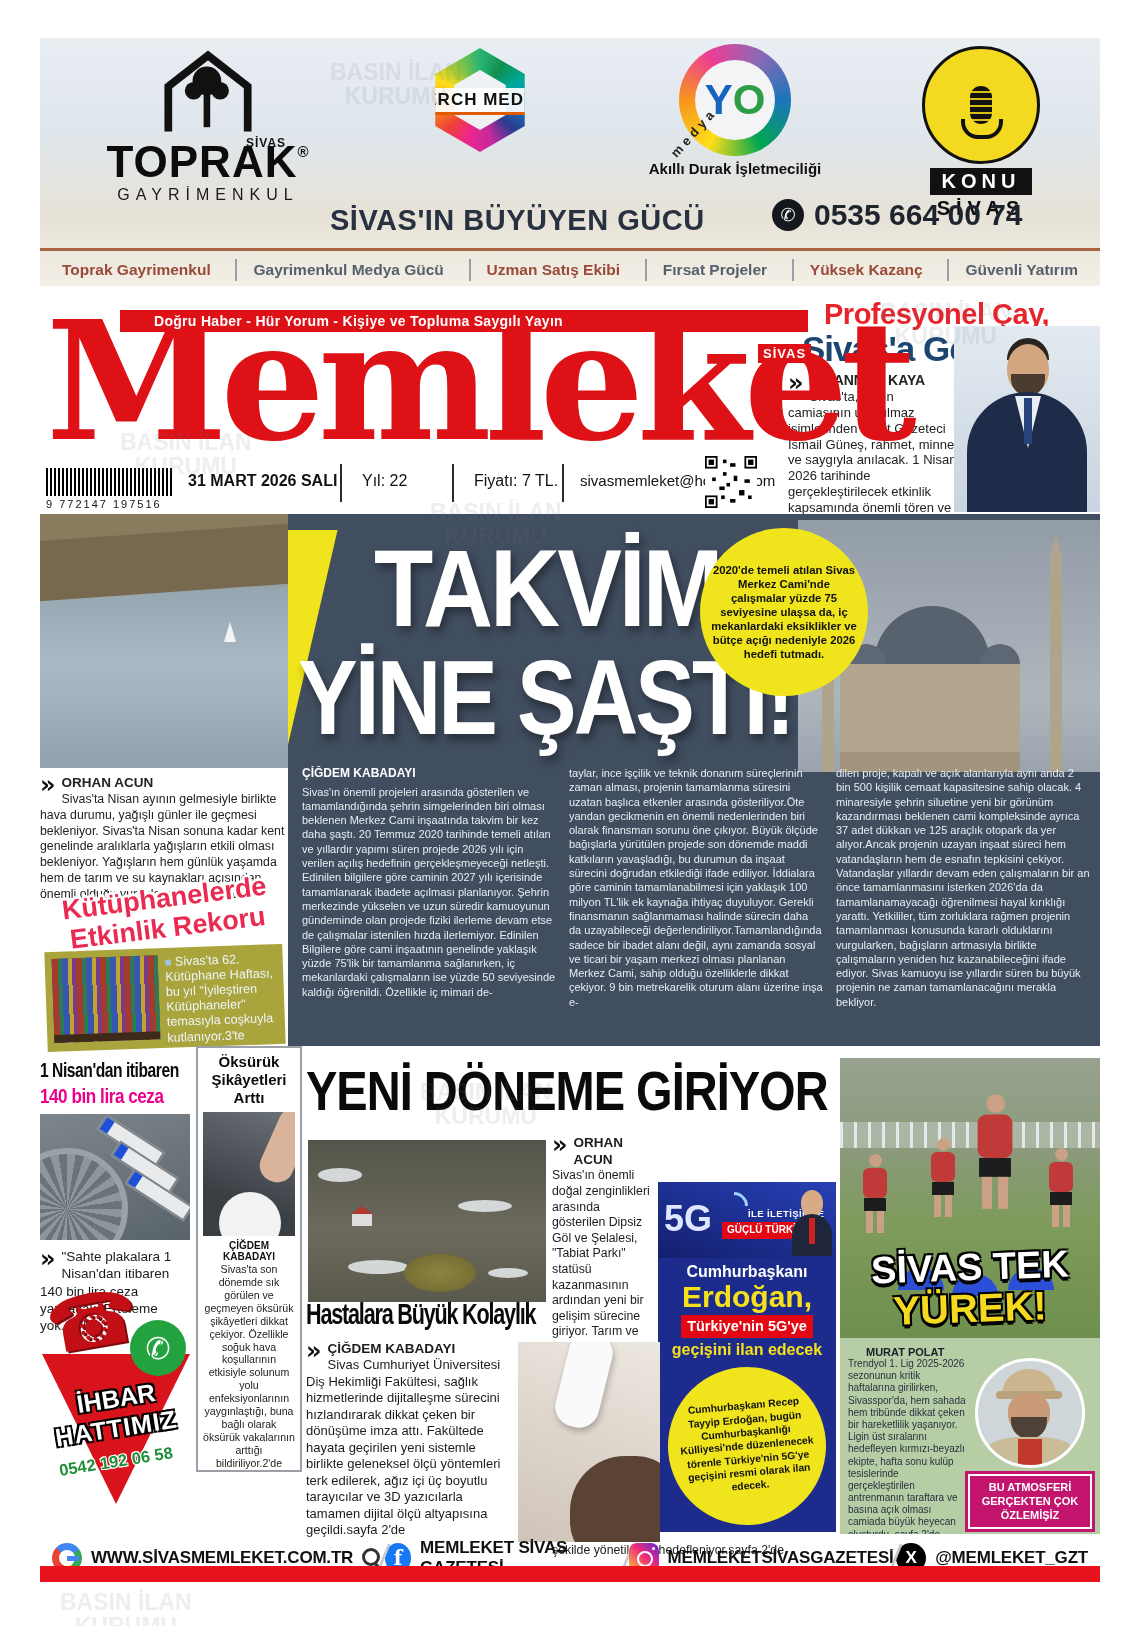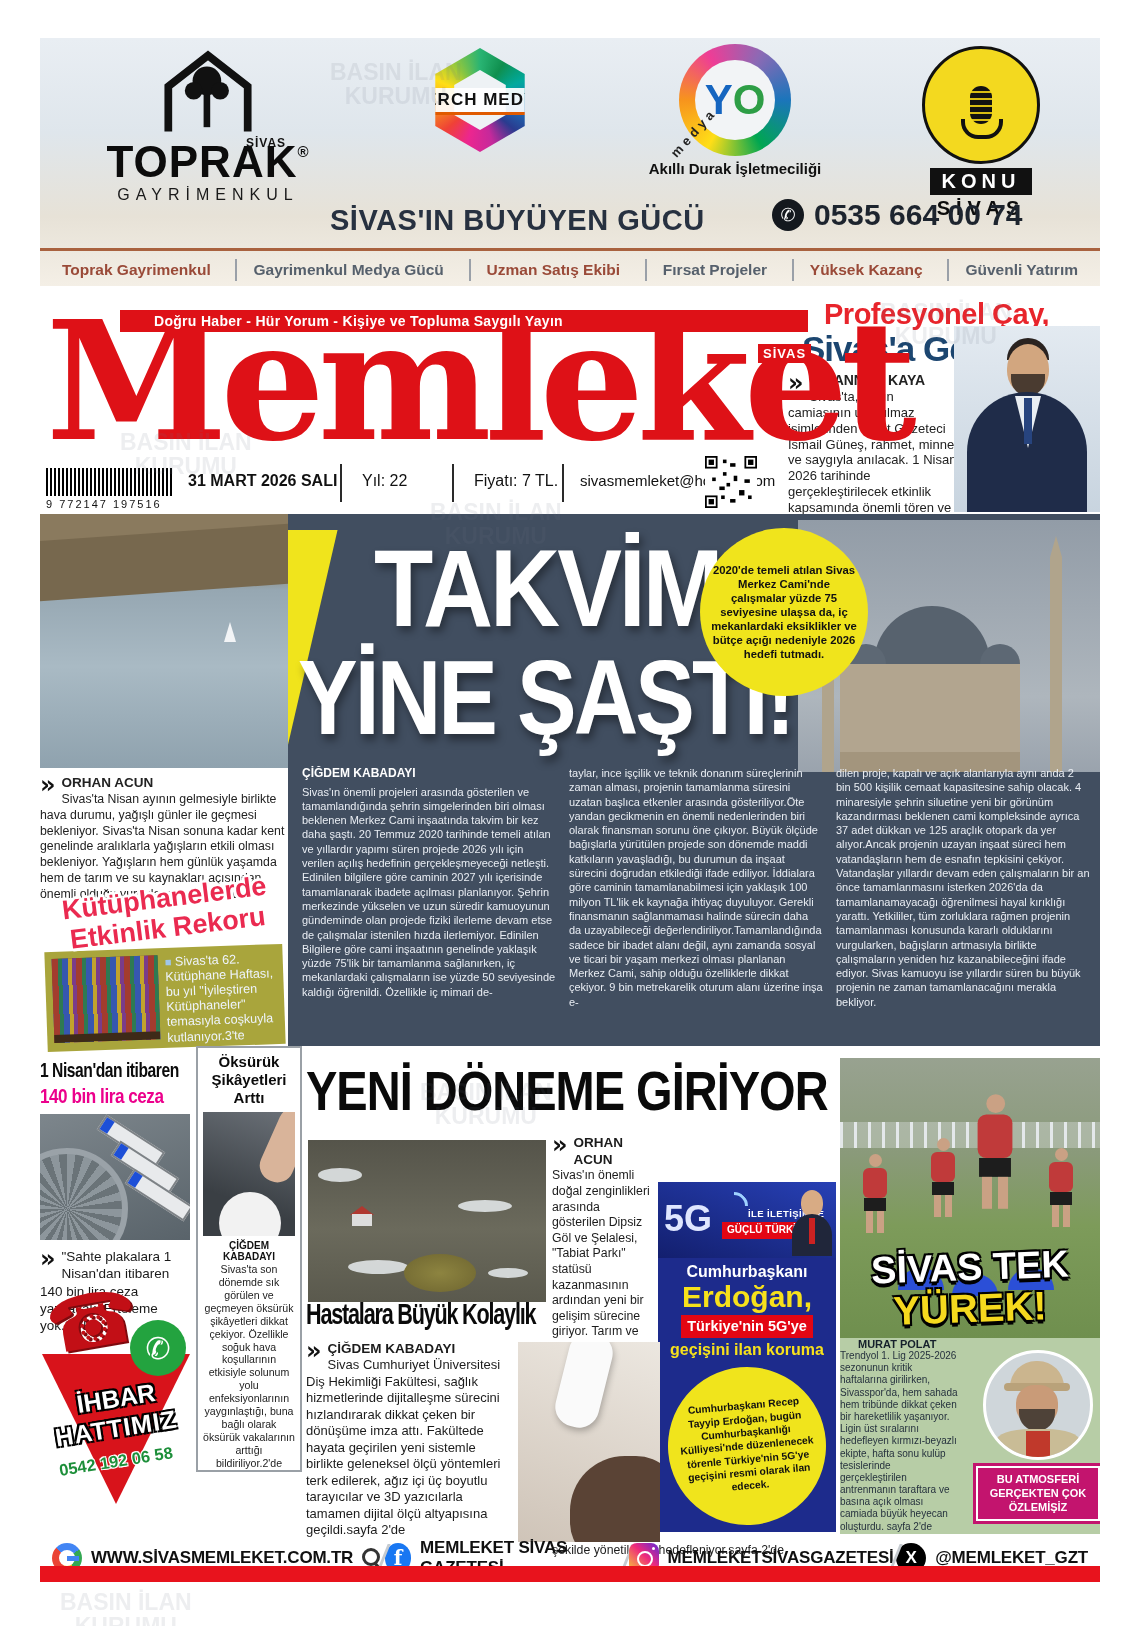--- a/index.html
+++ b/index.html
@@ -256,21 +256,21 @@
   .pl-torso{width:24px;height:30px;border-radius:6px;background:#c03a3a;margin:1px auto 0;}
   .pl-shorts{width:22px;height:13px;background:#1d1d1d;margin:0 auto;}
   .pl-legs{width:18px;height:22px;margin:0 auto;
     background:linear-gradient(90deg,#caa184 0 40%,transparent 40% 60%,#caa184 60%);}
   .dome-blue{position:absolute;width:46px;height:22px;border-radius:23px 23px 0 0;background:#2b4fd7;}
   .sp-h{position:absolute;left:0;width:100%;text-align:center;font-weight:900;transform:rotate(-2deg);
     text-shadow:-2px -2px 0 #000,2px -2px 0 #000,-2px 2px 0 #000,2px 2px 0 #000,0 4px 0 #000;z-index:3;}
   .sp-h1{top:188px;font-size:38px;color:#fff;}
   .sp-h2{top:228px;font-size:40px;color:#f5d91e;}
   .sports-box{left:840px;top:1338px;width:260px;height:196px;background:#b7cda6;box-sizing:border-box;
-    overflow:hidden;}
+    padding:8px;overflow:hidden;}
   .sp-author{font-size:11px;font-weight:900;color:#15202b;margin-left:18px;}
   .sp-body{float:left;width:118px;font-size:10px;line-height:1.22;color:#26323e;}
   .sp-right{float:right;width:124px;text-align:center;}
   .columnist{position:relative;width:104px;height:104px;border-radius:50%;margin:0 auto;overflow:hidden;
     background:#cfd6da;border:3px solid #fff;}
   .cl-cap{position:absolute;left:24px;top:8px;width:54px;height:26px;border-radius:27px 27px 0 0;background:#cbb58e;}
   .cl-brim{position:absolute;left:18px;top:30px;width:66px;height:8px;border-radius:4px;background:#b9a27a;}
   .cl-face{position:absolute;left:30px;top:32px;width:42px;height:40px;border-radius:45%;background:#c99b78;}
   .cl-beard{position:absolute;left:33px;top:56px;width:36px;height:22px;border-radius:0 0 18px 18px;background:#4e4238;}
   .cl-vest{position:absolute;left:10px;top:76px;width:84px;height:30px;border-radius:40% 40% 0 0;background:#c9bc96;}
@@ -535,21 +535,21 @@
         <div class="g5-b2">GÜÇLÜ TÜRKİYE</div>
         <div class="g5-erdogan">
           <div class="g5-ehead"></div>
           <div class="g5-ebody"></div>
           <div class="g5-etie"></div>
         </div>
       </div>
       <div class="g5-l1">Cumhurbaşkanı</div>
       <div class="g5-l2">Erdoğan,</div>
       <div class="g5-l3">Türkiye'nin 5G'ye</div>
-      <div class="g5-l4">geçişini ilan koruma</div>
+      <div class="g5-l4">geçişini ilan edecek</div>
       <div class="g5-bubble">
         <span>Cumhurbaşkanı Recep Tayyip Erdoğan, bugün Cumhurbaşkanlığı Külliyesi'nde düzenlenecek törenle Türkiye'nin 5G'ye geçişini resmi olarak ilan edecek.</span>
       </div>
     </div>
     <div class="ne-author"><span class="mk">»</span><span>ORHAN ACUN</span></div>
     <span>Sivas'ın önemli doğal zenginlikleri arasında gösterilen Dipsiz Göl ve Şelalesi, "Tabiat Parkı" statüsü kazanmasının ardından yeni bir gelişim sürecine giriyor. Tarım ve Orman Bakanlığı tarafından alınan kararla koruma altına alınan bölgenin, yapılacak düzenlemelerle birlikte hem doğa turizmine kazandırılması hem de ziyaretçi kapasitesinin daha sağlıklı şekilde yönetilmesi hedefleniyor.sayfa 2'de</span>
   </div>
 
   <div class="abs dental-head">Hastalara Büyük Kolaylık</div>
   <div class="abs dental-body">

